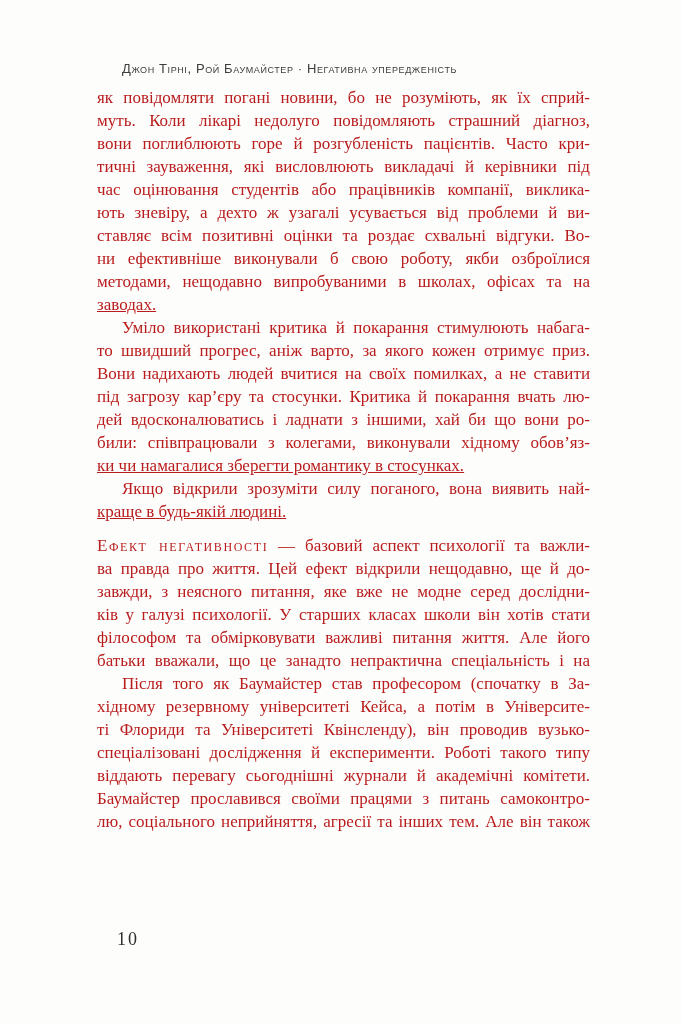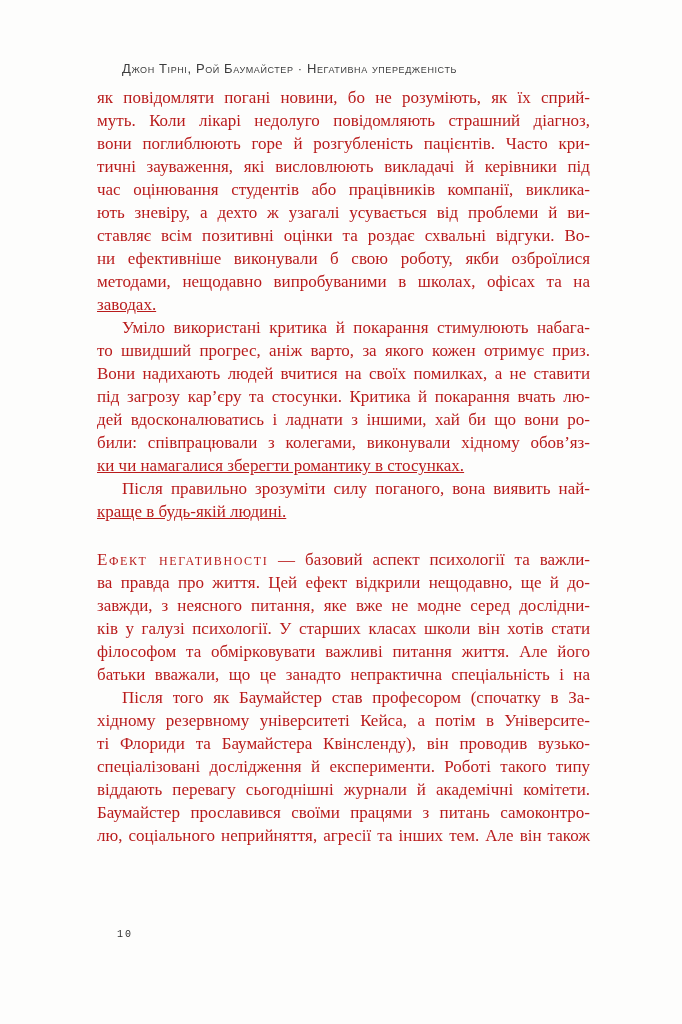--- a/index.html
+++ b/index.html
@@ -17,37 +17,37 @@
     font-variant:small-caps;
     letter-spacing:0.6px;
     color:#3c3c3c;
     white-space:nowrap;
   }
   .body-text {
     position:absolute; left:97px; top:86px; width:493px;
     font-size:17px; line-height:23px;
     color:#b91c1c;
   }
-  .section-2 { margin-top:25px; }
+  .section-2 { margin-top:11px; }
   .ln {
     text-align:justify;
     text-align-last:justify;
     white-space:nowrap;
     height:23px;
   }
   .ln.end { text-align-last:left;text-decoration:underline; }
   .ln.ind { text-indent:25px; }
   .sc {
     font-variant:small-caps;
     letter-spacing:1.6px;
   }
   .page-number {
     position:absolute; left:117px; top:929px;
-    font-family:Liberation Mono, monospace;
-    font-size:10px; letter-spacing:2px;
+    font-family:Liberation Serif, serif;
+    font-size:18px; letter-spacing:2px;
     color:#2e2e2e;
   }
 </style>
 </head>
 <body>
 
 <div class="page">
 
   <div class="running-header">Джон Тірні, Рой Баумайстер · Негативна упередженість</div>
 
@@ -64,34 +64,34 @@
       <div class="ln">ни ефективніше виконували б свою роботу, якби озброїлися</div>
       <div class="ln">методами, нещодавно випробуваними в школах, офісах та на</div>
       <div class="ln end">заводах.</div>
       <div class="ln ind">Уміло використані критика й покарання стимулюють набага-</div>
       <div class="ln">то швидший прогрес, аніж варто, за якого кожен отримує приз.</div>
       <div class="ln">Вони надихають людей вчитися на своїх помилках, а не ставити</div>
       <div class="ln">під загрозу кар’єру та стосунки. Критика й покарання вчать лю-</div>
       <div class="ln">дей вдосконалюватись і ладнати з іншими, хай би що вони ро-</div>
       <div class="ln">били: співпрацювали з колегами, виконували хідному обов’яз-</div>
       <div class="ln end">ки чи намагалися зберегти романтику в стосунках.</div>
-      <div class="ln ind">Після правильно зрозуміти силу поганого, вона виявить най-</div>
+      <div class="ln ind">Якщо відкрили зрозуміти силу поганого, вона виявить най-</div>
       <div class="ln end">краще в будь-якій людині.</div>
     </div>
 
     <div class="section-2">
       <div class="ln"><span class="sc">Ефект негативності</span><span> — базовий аспект психології та важли-</span></div>
       <div class="ln">ва правда про життя. Цей ефект відкрили нещодавно, ще й до-</div>
       <div class="ln">завжди, з неясного питання, яке вже не модне серед дослідни-</div>
       <div class="ln">ків у галузі психології. У старших класах школи він хотів стати</div>
       <div class="ln">філософом та обмірковувати важливі питання життя. Але його</div>
       <div class="ln">батьки вважали, що це занадто непрактична спеціальність і на</div>
       <div class="ln ind">Після того як Баумайстер став професором (спочатку в За-</div>
       <div class="ln">хідному резервному університеті Кейса, а потім в Університе-</div>
-      <div class="ln">ті Флориди та Баумайстера Квінсленду), він проводив вузько-</div>
+      <div class="ln">ті Флориди та Університеті Квінсленду), він проводив вузько-</div>
       <div class="ln">спеціалізовані дослідження й експерименти. Роботі такого типу</div>
       <div class="ln">віддають перевагу сьогоднішні журнали й академічні комітети.</div>
       <div class="ln">Баумайстер прославився своїми працями з питань самоконтро-</div>
       <div class="ln">лю, соціального неприйняття, агресії та інших тем. Але він також</div>
     </div>
 
   </div>
 
   <div class="page-number">10</div>
 

